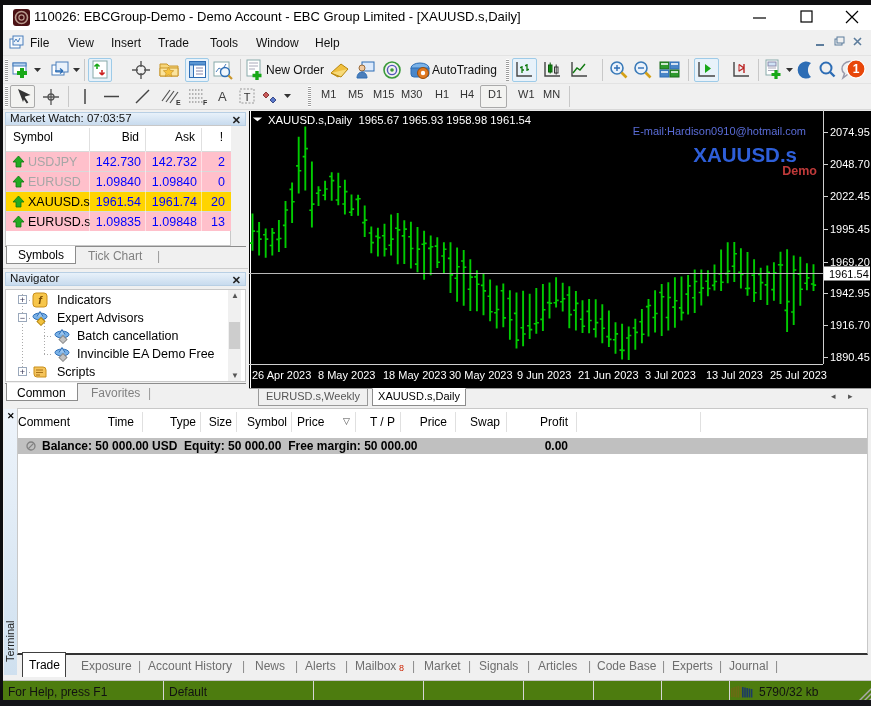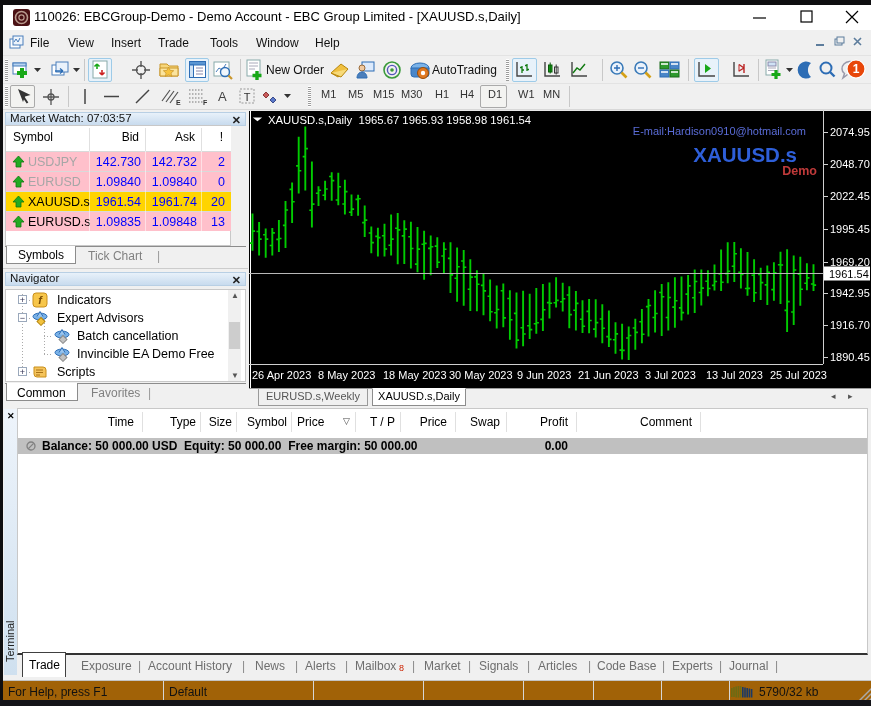--- a/index.html
+++ b/index.html
@@ -25,21 +25,21 @@
 #mwtable{left:2px;top:15px;width:226px;height:121px;background:#fff;border:1px solid #c8c8c8;font-size:12px}
 #mwtabs{left:2px;top:136px;width:241px;height:19px;font-size:12px}
 #navtree{left:2px;top:179px;width:241px;height:93px;background:#fff;border:1px solid #c8c8c8;font-size:12px}
 #navtabs{left:2px;top:273px;width:241px;height:19px;font-size:12px}
 #chartcol{left:246px;top:0;width:622px;height:298px}
 #chartblack{left:0;top:0;width:622px;height:278px;background:#000}
 #charttabs{left:0;top:278px;width:622px;height:20px;background:#f0f0f0;font-size:11px}
 #terminal{left:3px;top:408px;width:868px;height:268px;background:#f0f0f0}
 #termcap{left:1px;top:1px;width:13px;height:266px;background:linear-gradient(#eef4fb,#cfe0ef)}
 #termbody{left:14px;top:0px;width:851px;height:247px;background:#fff;border:1px solid #c8c8c8;border-bottom:2px solid #333}
-#statusbar{left:3px;top:680px;width:868px;height:20px;background:#a16207;font-size:12px;color:#111;border-top:1px solid #c4c4c4}
+#statusbar{left:3px;top:680px;width:868px;height:20px;background:#4d7c0f;font-size:12px;color:#111;border-top:1px solid #c4c4c4}
 #termtabs{position:absolute;left:14px;top:247px;width:851px;height:25px;background:#f0f0f0;font-size:12px}
 .ttab{position:absolute;top:4px;color:#6e6e6e}
 .tsep{position:absolute;top:4px;color:#8a8a8a}
 .scell{position:absolute;top:0;height:20px;border-right:1px solid #d6d6d6}
 text{font-family:"Liberation Sans",sans-serif}
 .mwrow{position:absolute;left:0;width:225px;height:20px;border-top:1px solid #d9d9d9}
 .mwrow .arr{position:absolute;left:6px;top:3px}
 .mwrow .sym{position:absolute;left:22px;top:3px;font-size:12.5px}
 .mwrow .bid{position:absolute;left:0;top:3px;width:135px;text-align:right;color:#0000ff;font-size:12.5px}
 .mwrow .ask{position:absolute;left:0;top:3px;width:191px;text-align:right;color:#0000ff;font-size:12.5px}
@@ -484,21 +484,21 @@
       <span class="abs" style="left:0;top:6px;width:116px;text-align:right">Time</span>
       <span class="abs" style="left:0;top:6px;width:178px;text-align:right">Type</span>
       <span class="abs" style="left:0;top:6px;width:214px;text-align:right">Size</span>
       <span class="abs" style="left:0;top:6px;width:269px;text-align:right">Symbol</span>
       <span class="abs" style="left:279px;top:6px">Price</span>
       <span class="abs" style="left:325px;top:7px;font-size:9px;color:#444">▽</span>
       <span class="abs" style="left:0;top:6px;width:377px;text-align:right">T / P</span>
       <span class="abs" style="left:0;top:6px;width:429px;text-align:right">Price</span>
       <span class="abs" style="left:0;top:6px;width:482px;text-align:right">Swap</span>
       <span class="abs" style="left:0;top:6px;width:550px;text-align:right">Profit</span>
-      <span class="abs" style="left:0;top:6px;width:674px;text-align:right">Comment</span>
+      <span class="abs" style="left:0;top:6px;width:674px;">Comment</span>
       <div class="abs" style="left:124px;top:3px;width:1px;height:20px;background:#e0e0e0"></div>
       <div class="abs" style="left:182px;top:3px;width:1px;height:20px;background:#e0e0e0"></div>
       <div class="abs" style="left:218px;top:3px;width:1px;height:20px;background:#e0e0e0"></div>
       <div class="abs" style="left:273px;top:3px;width:1px;height:20px;background:#e0e0e0"></div>
       <div class="abs" style="left:337px;top:3px;width:1px;height:20px;background:#e0e0e0"></div>
       <div class="abs" style="left:382px;top:3px;width:1px;height:20px;background:#e0e0e0"></div>
       <div class="abs" style="left:437px;top:3px;width:1px;height:20px;background:#e0e0e0"></div>
       <div class="abs" style="left:488px;top:3px;width:1px;height:20px;background:#e0e0e0"></div>
       <div class="abs" style="left:558px;top:3px;width:1px;height:20px;background:#e0e0e0"></div>
       <div class="abs" style="left:682px;top:3px;width:1px;height:20px;background:#e0e0e0"></div>

